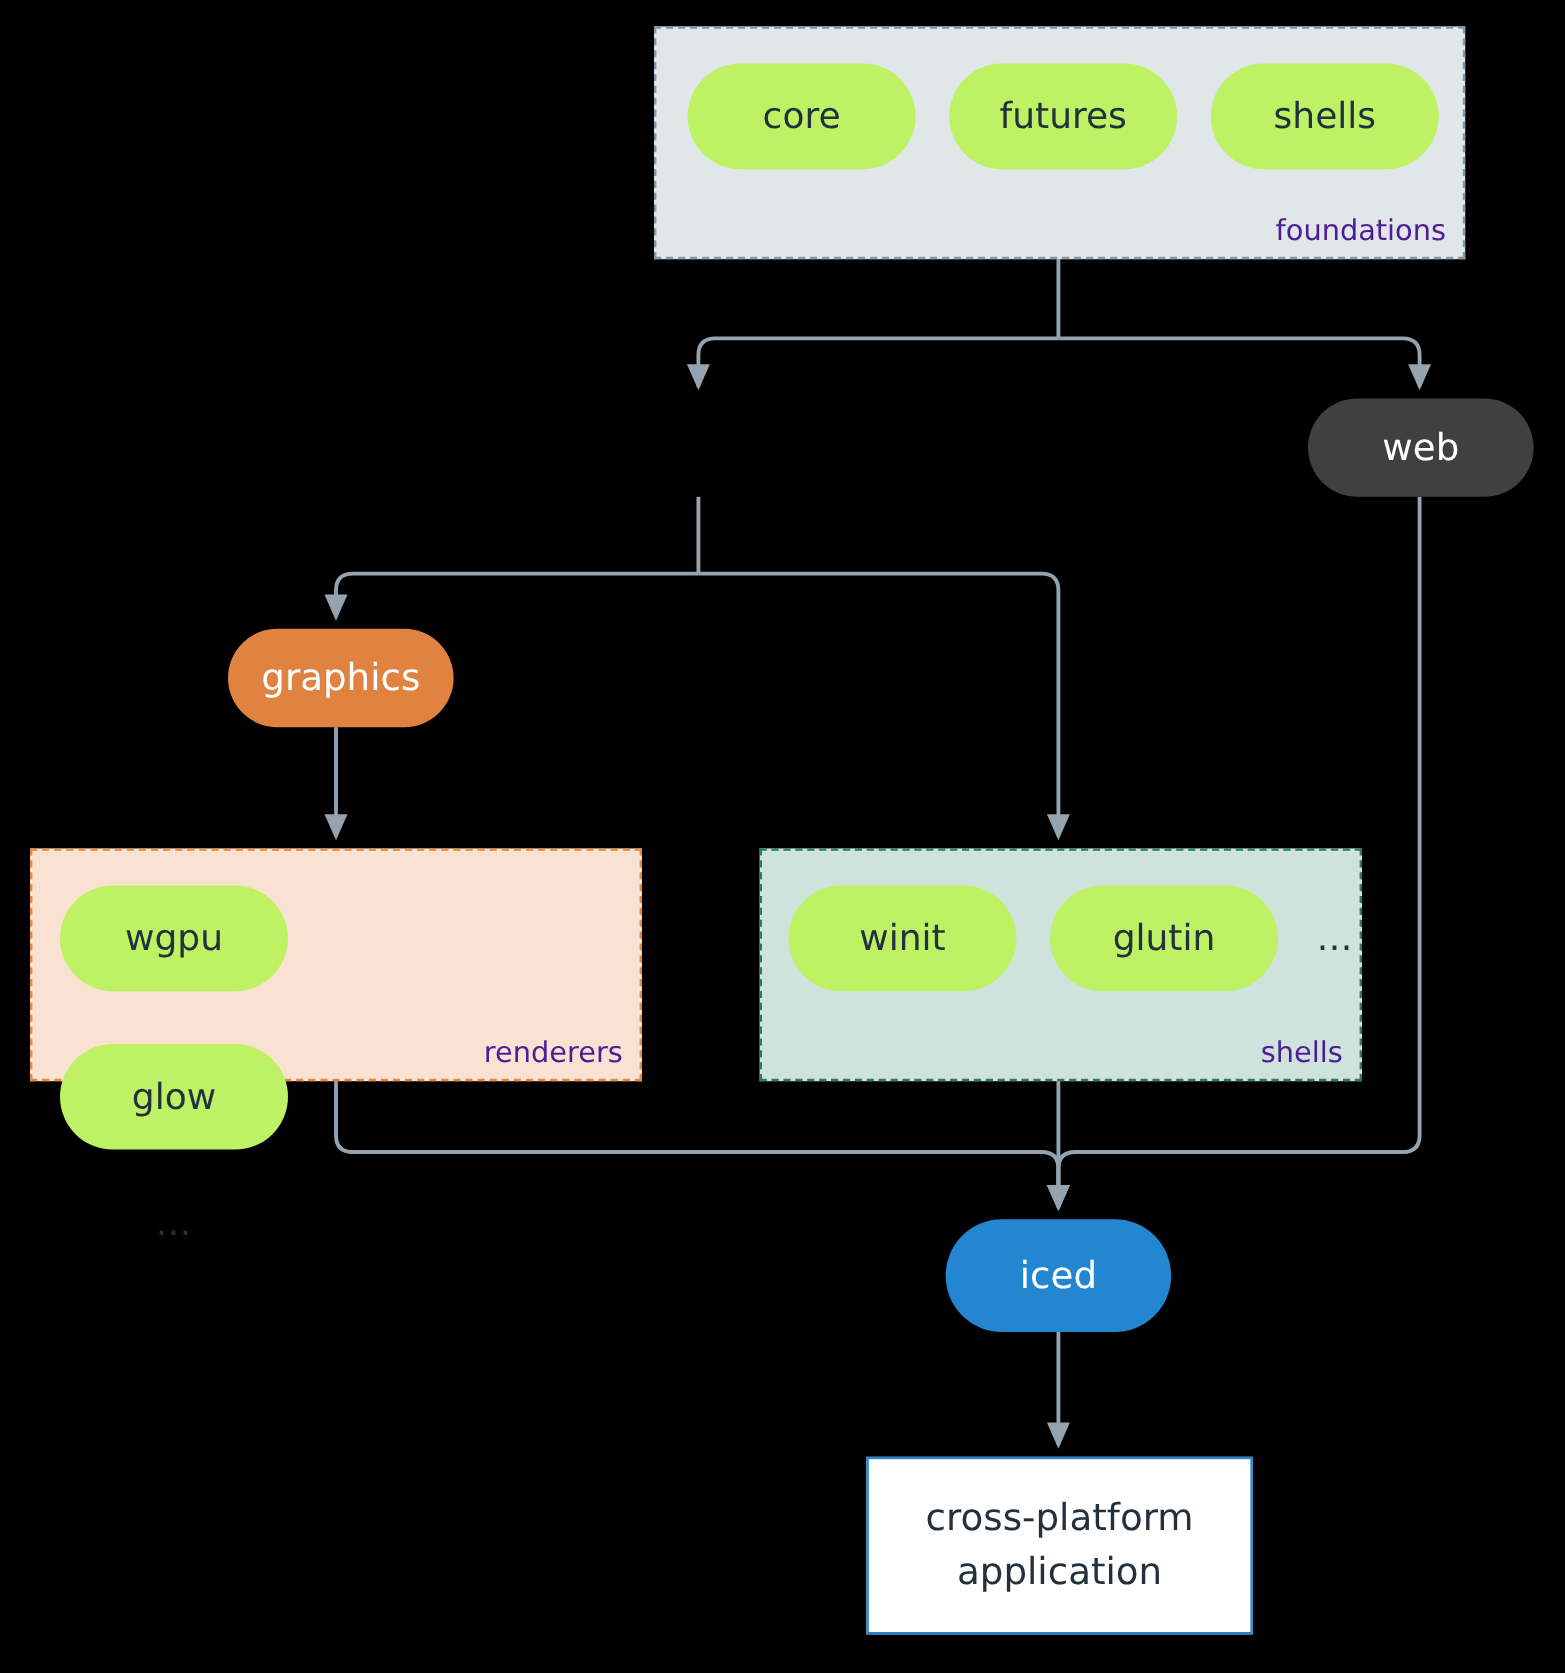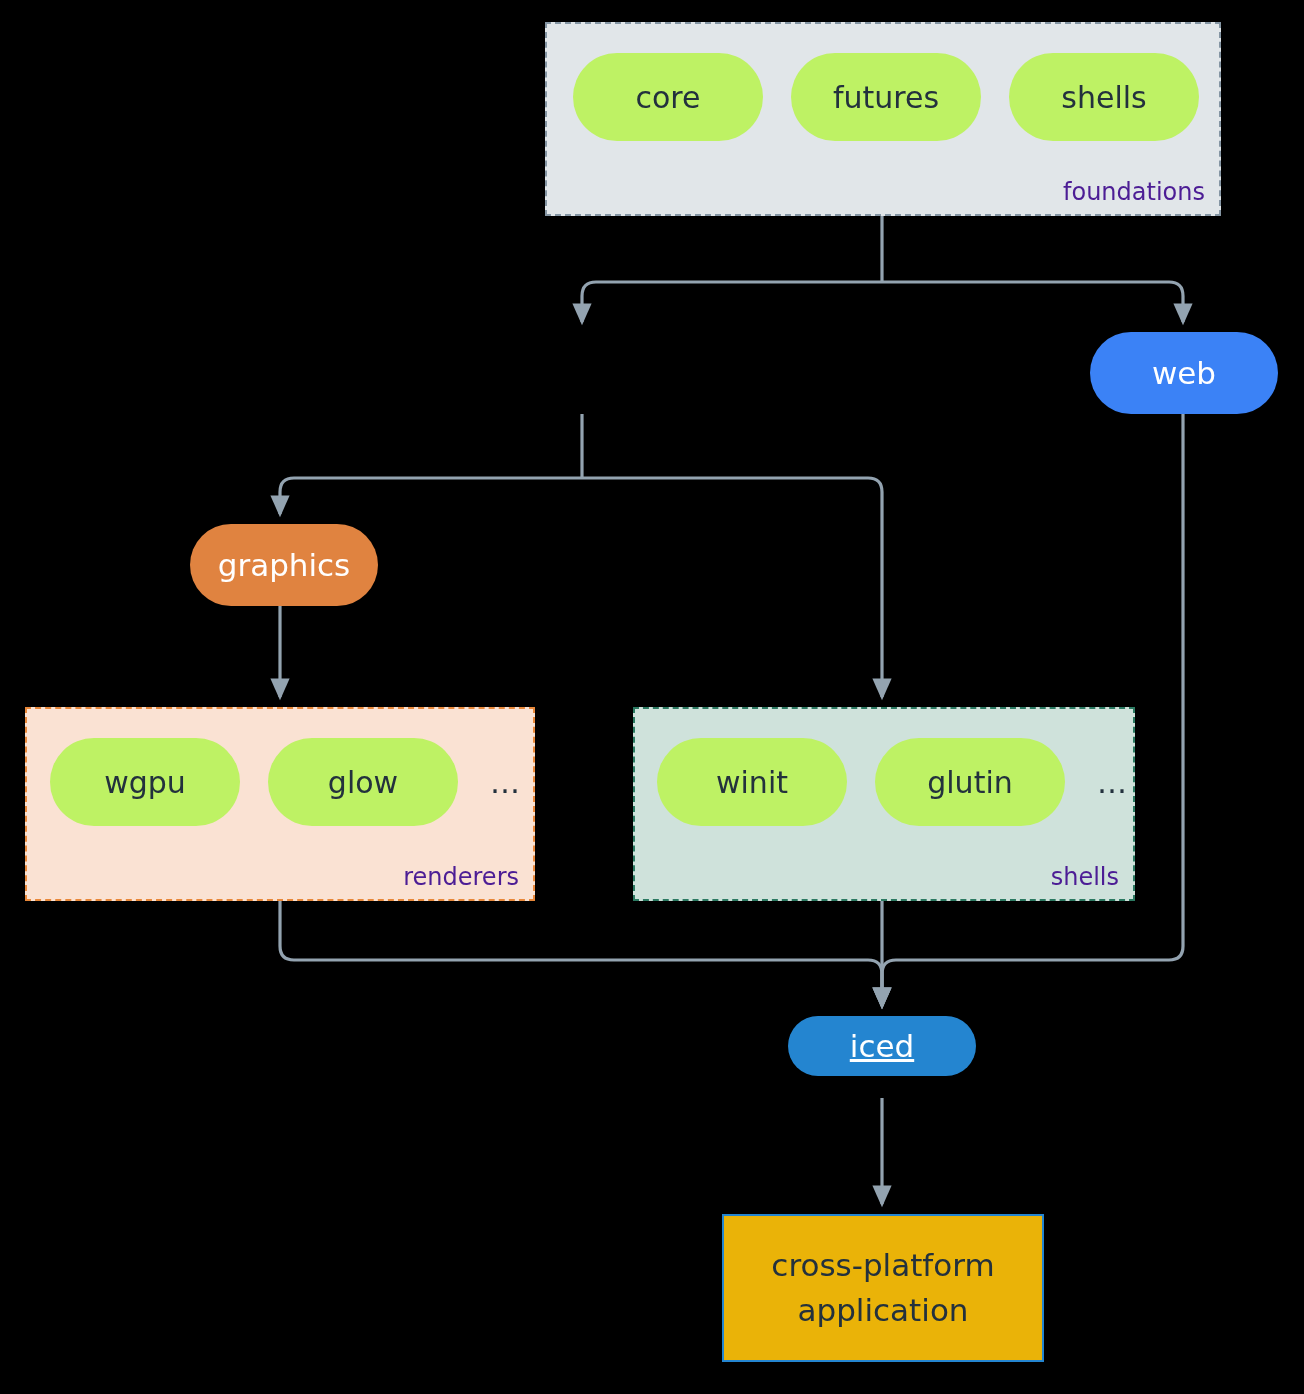--- a/index.html
+++ b/index.html
@@ -90,40 +90,40 @@
   }
   #foundations-pills { left: 573px; top: 53px; gap: 28px; }
   #foundations-pills .leaf-pill { width: 190px; height: 88px; }
 
   
   #cluster-renderers {
     left: 25px; top: 707px; width: 510px; height: 194px;
     background: #FAE2D3;
     border: 2px dashed #E8883A;
   }
-  #renderers-pills { left: 50px; top: 738px; gap: 28px; }
+  #renderers-pills { left: 50px; top: 738px; gap: 44px; flex-direction: column; }
   #renderers-pills .leaf-pill { width: 190px; height: 88px; }
 
   
   #cluster-shells {
     left: 633px; top: 707px; width: 502px; height: 194px;
     background: #CFE2DB;
     border: 2px dashed #2c7a62;
   }
   #shells-pills { left: 657px; top: 738px; gap: 28px; }
   #shells-pills .leaf-pill { width: 190px; height: 88px; }
 
   
   #node-native { left: 488px; top: 332px; width: 188px; height: 82px; background: #5D50F0; }
-  #node-web    { left: 1090px; top: 332px; width: 188px; height: 82px; background: #3b82f6; }
+  #node-web    { left: 1090px; top: 332px; width: 188px; height: 82px; background: #404040; }
   #node-graphics { left: 190px; top: 524px; width: 188px; height: 82px; background: #E08340; }
-  #node-iced   { left: 788px; top: 1016px; width: 188px; height: 60px; background: #2485D0; text-decoration: underline; }
+  #node-iced   { left: 788px; top: 1016px; width: 188px; height: 94px; background: #2485D0; }
   #node-application {
     left: 722px; top: 1214px; width: 322px; height: 148px;
-    background: #eab308;
+    background: #ffffff;
     border: 2px solid #2485D0;
   }
 </style>
 </head>
 <body>
 
 <div id="canvas">
 
   <svg class="edges" viewBox="0 0 1304 1394">
     <defs>

